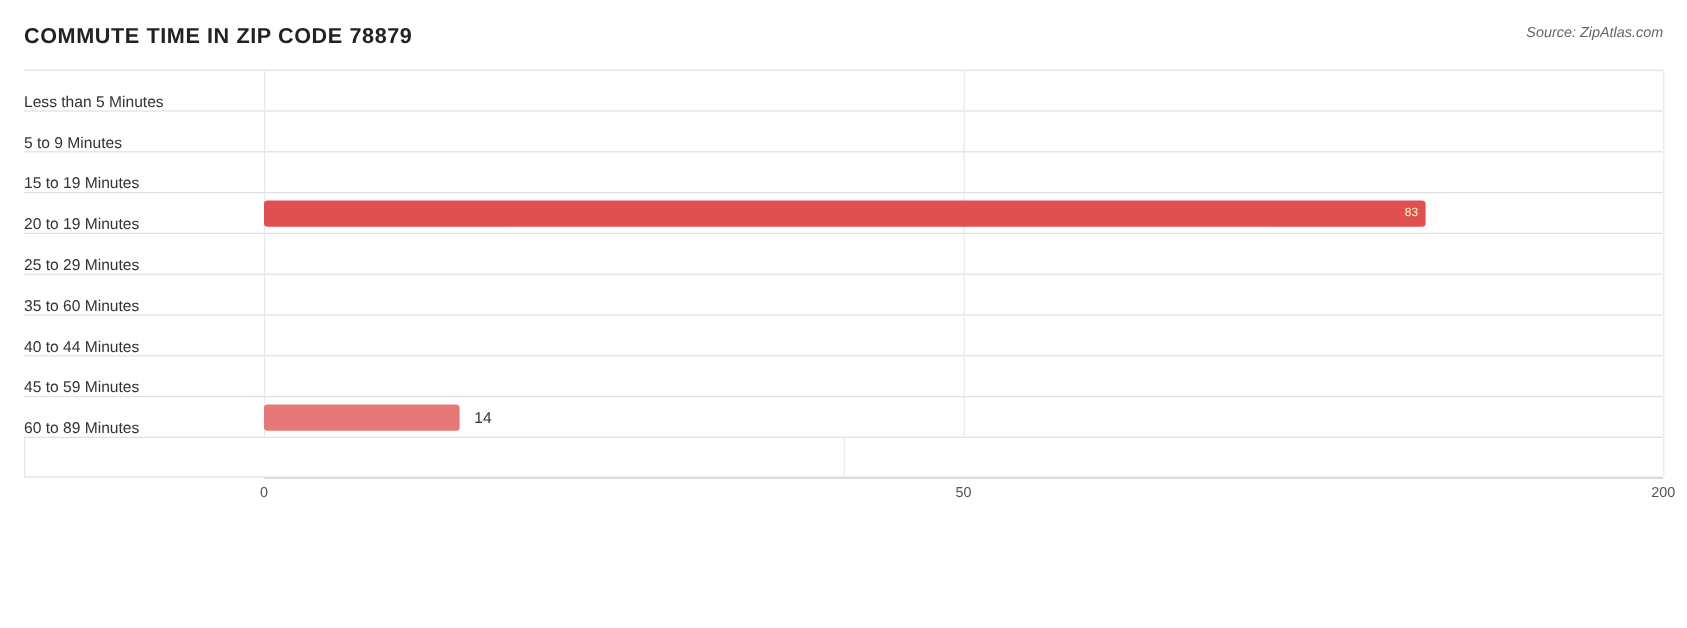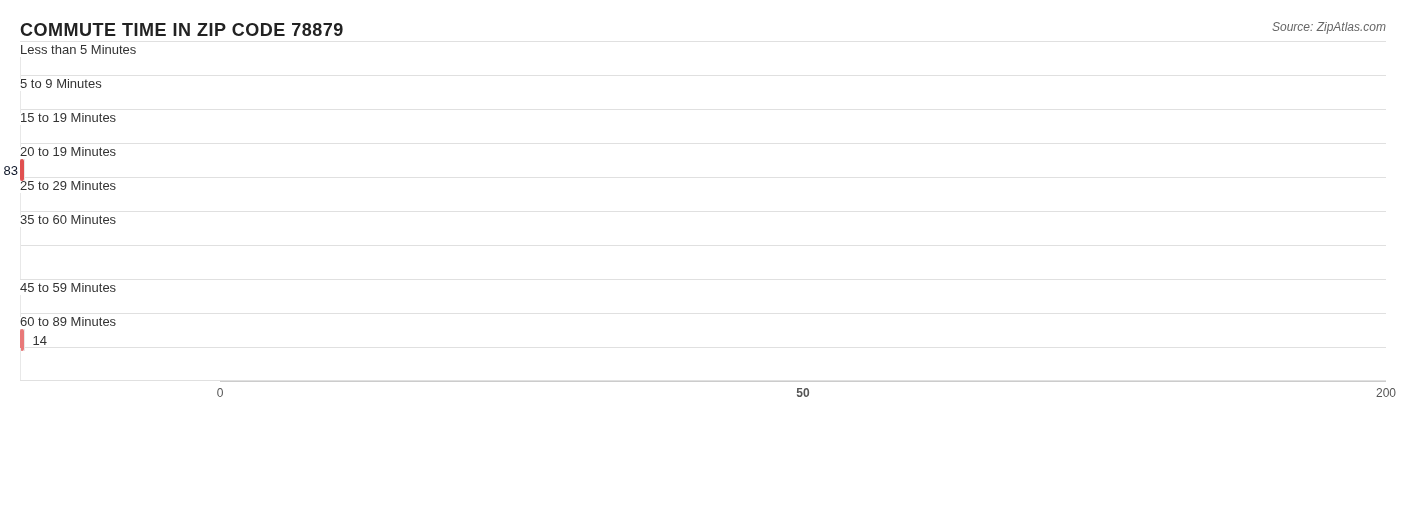--- a/index.html
+++ b/index.html
@@ -11,44 +11,43 @@
       padding: 10px 0;
     }
     .chart-container {
       width: 1406px;
       padding: 10px 20px 40px 20px;
     }
     .chart-header {
       display: flex;
       justify-content: space-between;
       align-items: flex-start;
-      margin-bottom: 0;
+      margin-bottom: 17px;
     }
     .chart-title {
       font-size: 18px;
       font-weight: bold;
       color: #222;
       letter-spacing: 0.5px;
       text-transform: uppercase;
     }
     .chart-source {
       font-size: 12px;
       color: #666;
       font-style: italic;
     }
     .chart-body {
       position: relative;
       width: 100%;
     }
     .bar-row {
       display: flex;
-      align-items: flex-start;
+      align-items: flex-end;
       height: 34px;
       border-top: 1px solid #e0e0e0;
-      flex-direction: column;
     }
     .bar-row:last-of-type {
       border-bottom: 1px solid #e0e0e0;
     }
     .bar-label {
       width: 200px;
       min-width: 200px;
       font-size: 13px;
       color: #333;
       padding-right: 8px;
@@ -73,22 +72,22 @@
     .bar-fill.highlight {
       background: #e05050;
     }
     .bar-value {
       font-size: 13px;
       color: #333;
       margin-left: 6px;
       white-space: nowrap;
     }
     .bar-value-inside {
-      font-size: 13px;
-      color: #0f172a;
+      font-size: 10px;
+      color: #fef9c3;
       position: absolute;
       right: 6px;
       white-space: nowrap;
     }
     .x-axis {
       display: flex;
       margin-left: 200px;
       border-top: 1px solid #ccc;
       position: relative;
       height: 24px;
@@ -169,20 +168,21 @@
       <div class="bar-row">
         <div class="bar-label">35 to 60 Minutes</div>
         <div class="bar-area" style="position: relative;">
           <div class="grid-line" style="left: 0%;"></div>
           <div class="grid-line" style="left: 50%;"></div>
           <div class="grid-line" style="left: 100%;"></div>
           <div class="bar-fill" style="width: 0px; min-width: 0px; position: relative;"></div>
         </div>
       </div>
       <div class="bar-row">
+        <div class="bar-label">40 to 44 Minutes</div>
         <div class="bar-area" style="position: relative;">
           <div class="grid-line" style="left: 0%;"></div>
           <div class="grid-line" style="left: 50%;"></div>
           <div class="grid-line" style="left: 100%;"></div>
           <div class="bar-fill" style="width: 0px; min-width: 0px; position: relative;"></div>
         </div>
       </div>
       <div class="bar-row">
         <div class="bar-label">45 to 59 Minutes</div>
         <div class="bar-area" style="position: relative;">
@@ -207,16 +207,16 @@
           <div class="grid-line" style="left: 0%;"></div>
           <div class="grid-line" style="left: 50%;"></div>
           <div class="grid-line" style="left: 100%;"></div>
           <div class="bar-fill" style="width: 0px; min-width: 0px; position: relative;"></div>
         </div>
       </div>
     </div>
   <div class="x-axis" id="x-axis">
 
   <div class="x-axis-tick" style="left: 0%;">0</div>
-      <div class="x-axis-tick" style="left: 50%; font-weight: bold;">50</div>
+      <div class="x-axis-tick" style="left: 50%;">50</div>
       <div class="x-axis-tick" style="left: 100%;">200</div>
     </div>
 </div>
 
 </body></html>

